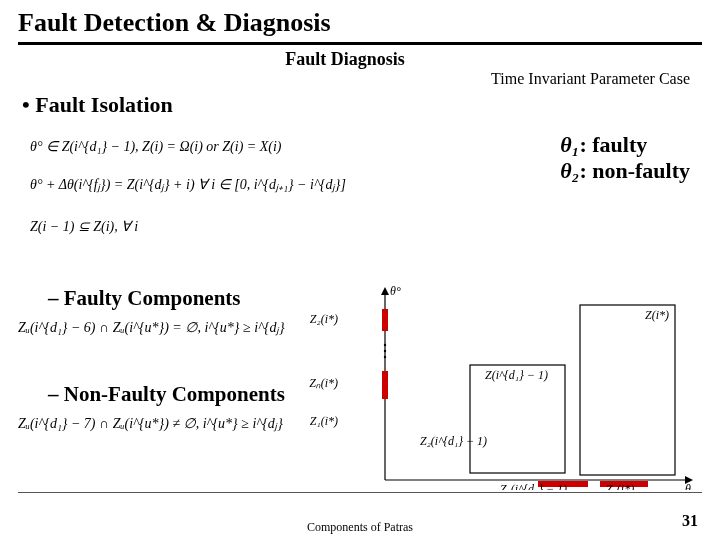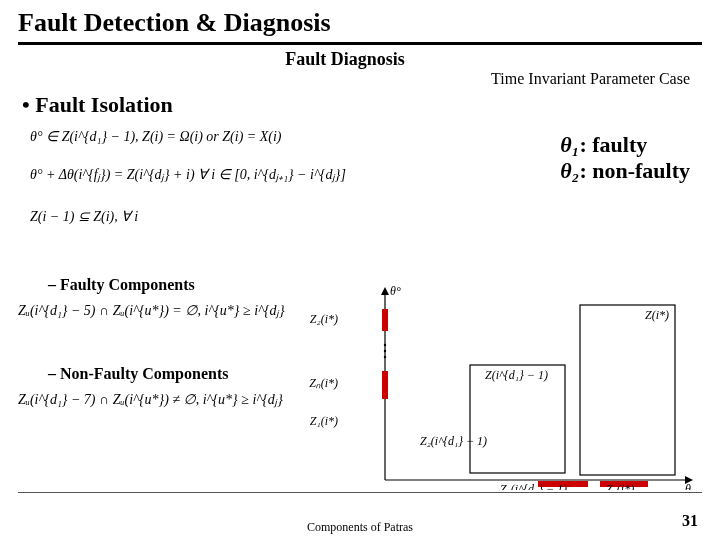--- a/index.html
+++ b/index.html
@@ -36,21 +36,21 @@
   .bullet-main {
     font-size: 22px;
     font-weight: bold;
     padding: 4px 0 0 22px;
   }
   .bullet-main::before {
     content: "• ";
   }
   .math-area {
     position: relative;
-    margin: 10px 18px 0 30px;
+    margin: 20px 18px 0 30px;
     height: 130px;
     font-family: "Times New Roman", serif;
   }
   .eq {
     position: absolute;
     font-size: 14px;
     font-style: italic;
     white-space: nowrap;
   }
   .theta-box {
@@ -60,21 +60,21 @@
     text-align: left;
     font-family: "Times New Roman", serif;
   }
   .theta-line {
     font-size: 22px;
     font-style: italic;
     font-weight: bold;
   }
   .theta-line .label { font-style: normal; }
   .sub-bullet {
-    font-size: 16px;
+    font-size: 21px;
     font-weight: bold;
     padding-left: 48px;
   }
   .sub-bullet::before { content: "– "; }
   .sub1 { margin-top: 18px; }
   .sub2 { margin-top: 46px; }
   .math-small {
     font-size: 14px;
     font-style: italic;
     font-family: "Times New Roman", serif;
@@ -139,21 +139,21 @@
 <div class="theta-box">
   <div class="theta-line">
     <span>θ₁</span><span class="label">: faulty</span>
   </div>
   <div class="theta-line">
     <span>θ₂</span><span class="label">: non-faulty</span>
   </div>
 </div>
 
 <div class="sub-bullet sub1">Faulty Components</div>
-<div class="math-small">Ζᵤ(i^{d₁} − 5) ∩ Ζᵤ(i^{u*}) = ∅,  i^{u*} ≥ i^{dⱼ}</div>
+<div class="math-small">Ζᵤ(i^{d₁} − 6) ∩ Ζᵤ(i^{u*}) = ∅,  i^{u*} ≥ i^{dⱼ}</div>
 
 <div class="sub-bullet sub2">Non-Faulty Components</div>
 <div class="math-small">Ζᵤ(i^{d₁} − 7) ∩ Ζᵤ(i^{u*}) ≠ ∅,  i^{u*} ≥ i^{dⱼ}</div>
 
 <div class="diagram">
   <svg viewBox="0 0 410 205">
 
     <line x1="95" y1="5" x2="95" y2="195" stroke="#000" stroke-width="1.2"></line>
     <polygon points="95,2 91,10 99,10" fill="#000"></polygon>
     <text class="dlabel" x="100" y="10">θ°</text>

